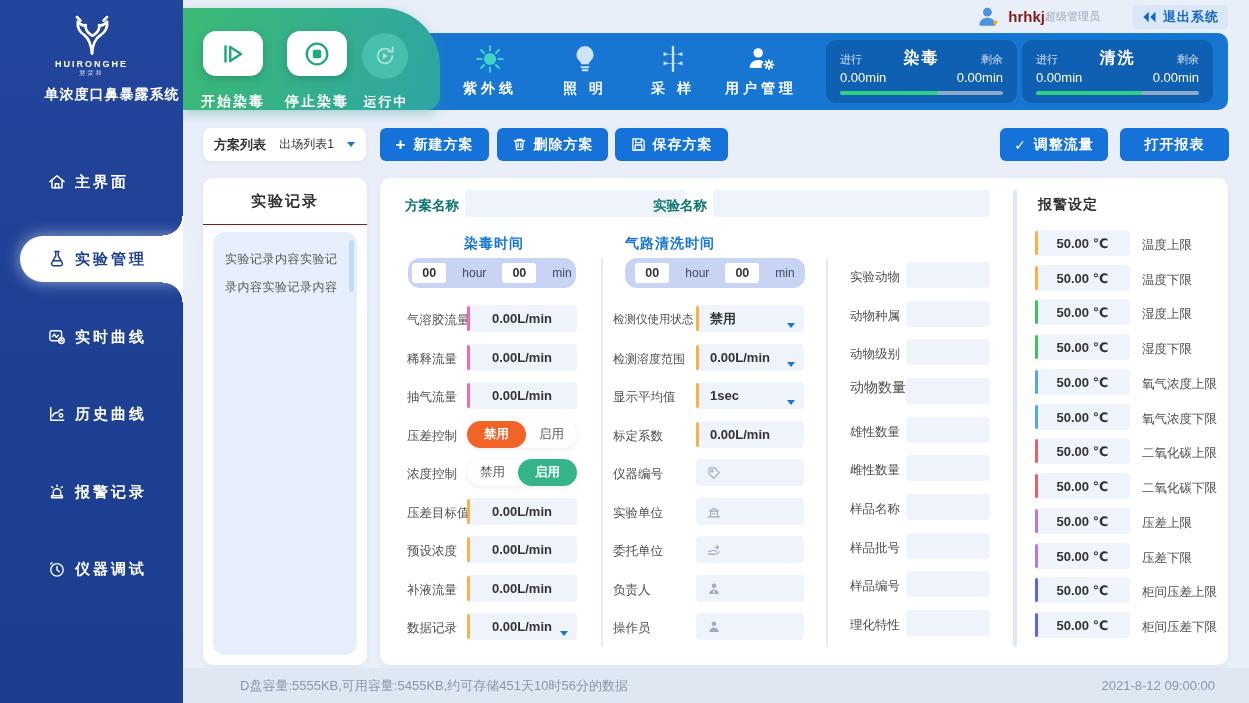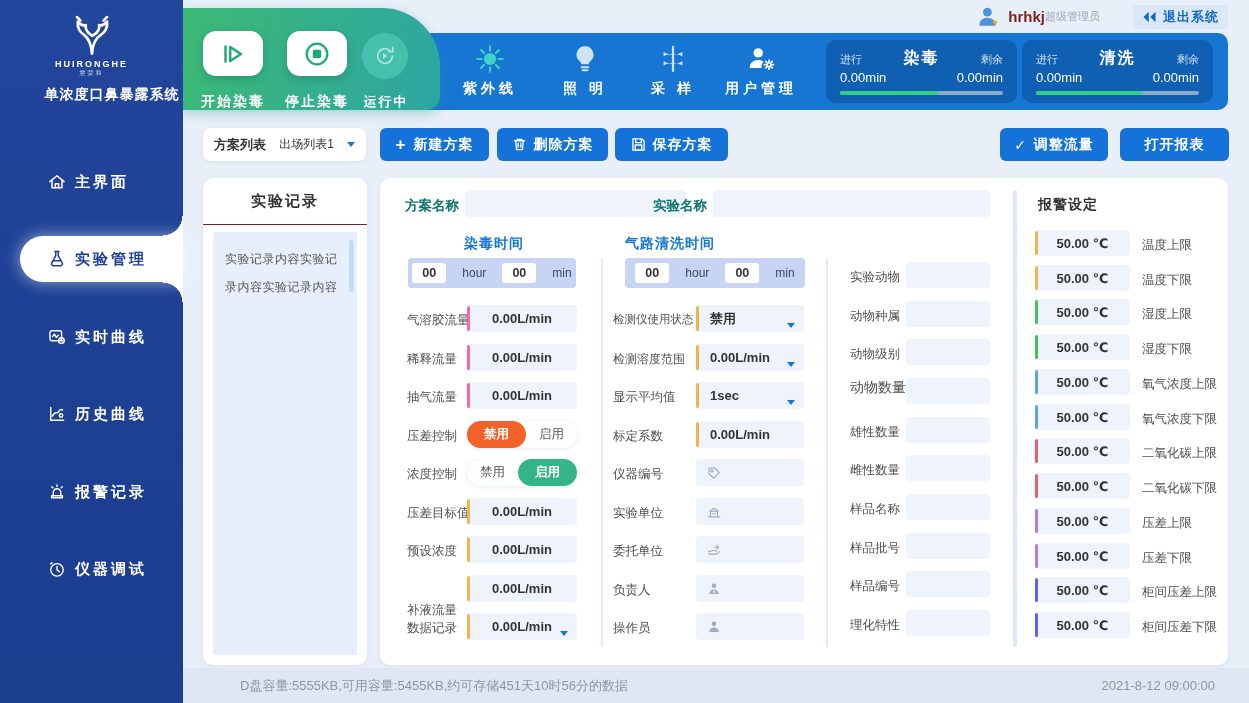--- a/index.html
+++ b/index.html
@@ -74,31 +74,31 @@
        gap:7px;cursor:pointer;letter-spacing:1px;}
   .btn svg{width:15px;height:15px;}
   .btn .plus{font-size:17px;font-weight:bold;line-height:1;}
   .btn .chk{font-size:14px;font-weight:bold;}
   
   .records{position:absolute;left:203px;top:178px;width:164px;height:487px;background:#fff;
            border-radius:10px;box-shadow:0 2px 6px rgba(30,60,120,.05);}
   .rec-title{height:46px;line-height:46px;text-align:center;font-size:15px;font-weight:bold;
              color:#333;border-bottom:1px solid #7f1d1d;letter-spacing:2px;}
   .rec-box{position:absolute;left:10px;top:54px;right:10px;bottom:10px;background:#e7effc;
-           border-radius:1px;padding:14px 12px;box-sizing:border-box;font-size:12px;color:#555;
+           border-radius:12px;padding:14px 12px;box-sizing:border-box;font-size:12px;color:#555;
            line-height:2.3;letter-spacing:.5px;}
   .rec-scroll{position:absolute;right:3px;top:8px;width:5px;height:52px;background:#c5daf4;border-radius:3px;}
   
   .formpanel{position:absolute;left:380px;top:178px;width:848px;height:487px;background:#fff;
              border-radius:10px;box-shadow:0 2px 6px rgba(30,60,120,.05);}
   .f-label{position:absolute;font-size:13.5px;font-weight:bold;color:#0f766e;white-space:nowrap;}
   .f-input{position:absolute;background:#eef3fc;border-radius:4px;border:none;box-sizing:border-box;
            font-family:inherit;font-size:13px;color:#333;padding:0 10px;outline:none;}
   .sec-title{position:absolute;top:57px;font-size:14px;font-weight:bold;color:#1677d2;letter-spacing:1px;}
-  .timebox{position:absolute;top:80px;height:30px;background:#c7d4f3;border-radius:4px;display:flex;
+  .timebox{position:absolute;top:80px;height:30px;background:#c7d4f3;border-radius:12px;display:flex;
            align-items:center;justify-content:center;gap:16px;font-size:12px;color:#3f4a63;}
   .tb-num{width:34px;height:20px;background:#fff;border-radius:3px;text-align:center;
           font-size:12.5px;font-weight:bold;color:#333;line-height:20px;}
   .vdiv{position:absolute;width:2px;background:#e3ebf8;border-radius:2px;}
   .row-label{position:absolute;color:#4f4f4f;white-space:nowrap;}
   .field{position:absolute;background:#eef3fc;border-radius:4px;display:flex;align-items:center;
          justify-content:center;font-size:13px;font-weight:bold;color:#333;cursor:text;}
   .field.left{justify-content:flex-start;padding-left:14px;box-sizing:border-box;}
   .accent{position:absolute;left:0;top:1px;bottom:1px;width:3px;border-radius:2px;}
   .fcaret{position:absolute;right:9px;top:50%;margin-top:-2.5px;}
@@ -427,21 +427,21 @@
       <div class="row-label" style="left: 27px; top: 327px; font-size: 12.5px;">压差目标值</div>
       <div class="field" style="left: 87px; top: 320px; width: 110px; height: 27px;">
         <span class="accent" style="background:#f3b44c"></span>
         <span>0.00L/min</span>
       </div>
       <div class="row-label" style="left: 27px; top: 365px; font-size: 12.5px;">预设浓度</div>
       <div class="field" style="left: 87px; top: 358px; width: 110px; height: 27px;">
         <span class="accent" style="background:#f3b44c"></span>
         <span>0.00L/min</span>
       </div>
-      <div class="row-label" style="left: 27px; top: 424px; font-size: 12.5px;">补液流量</div>
+      <div class="row-label" style="left: 27px; top: 404px; font-size: 12.5px;">补液流量</div>
       <div class="field" style="left: 87px; top: 397px; width: 110px; height: 27px;">
         <span class="accent" style="background:#f3b44c"></span>
         <span>0.00L/min</span>
       </div>
       <div class="row-label" style="left: 27px; top: 442px; font-size: 12.5px;">数据记录</div>
       <div class="field" style="left: 87px; top: 435px; width: 110px; height: 27px;">
         <span class="accent" style="background:#f3b44c"></span>
         <span>0.00L/min</span>
         <span class="fcaret"><span class="caret-down"></span></span>
       </div>

